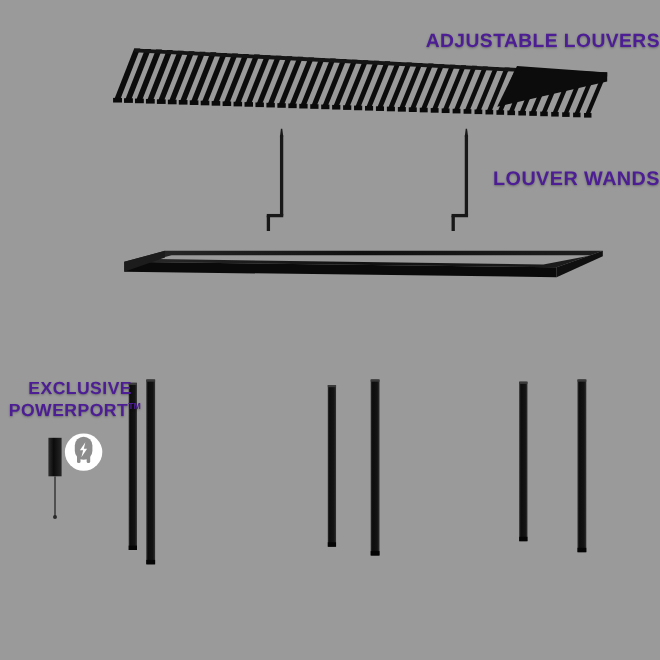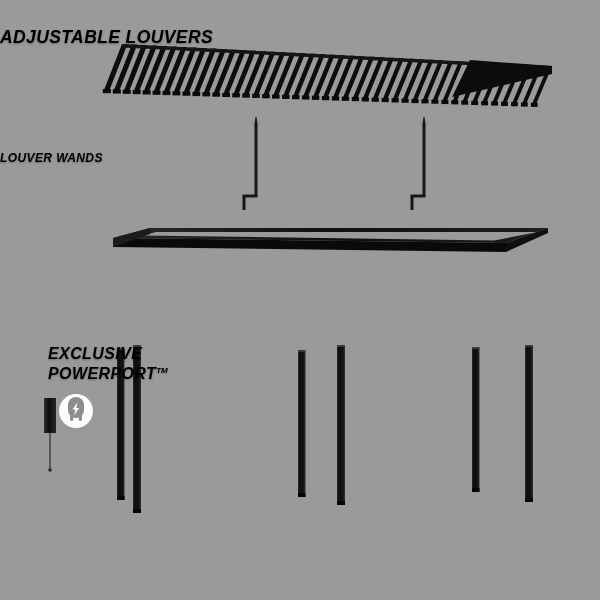--- a/index.html
+++ b/index.html
@@ -23,62 +23,60 @@
   #scene {
     position: absolute;
     top: 0;
     left: 0;
     width: 600px;
     height: 600px;
     display: block;
   }
   .caption {
     position: absolute;
-    color: #000000;
+    color: #4c1d95;
     font-family: "Liberation Sans", sans-serif;
     font-weight: 700;
     letter-spacing: 0.4px;
-    text-align: left;
+    text-align: right;
     line-height: 1.16;
     text-transform: uppercase;
     white-space: pre-line;
     text-shadow: 0 1px 2px rgba(0,0,0,0.30);
-    font-style: italic;
   }
   #caption-louvers {
     left: 0;
     right: 0;
     top: 27px;
     font-size: 17.5px;
   }
   #caption-wands {
     left: 0;
     right: 0;
     top: 152px;
-    font-size: 12px;
+    font-size: 18px;
   }
   #caption-frame {
     left: 0;
     right: 0;
     top: 262px;
     font-size: 17.5px;
   }
   #caption-posts {
     left: 160px;
     width: 310px;
     top: 413px;
     font-size: 17.5px;
   }
   #caption-powerport {
     left: 8px;
     width: 112px;
     top: 344px;
     font-size: 16px;
     line-height: 1.22;
-    margin-left: 40px;
   }
   #caption-powerport .tm {
     font-size: 8px;
     vertical-align: super;
     letter-spacing: 0;
   }
 </style>
 </head>
 <body>
 

